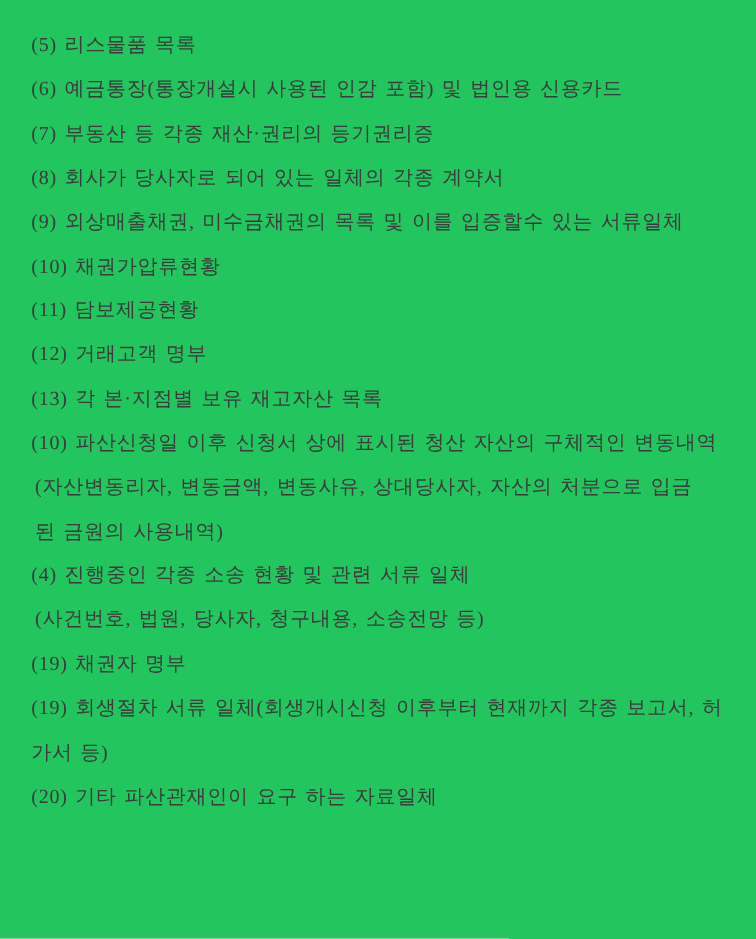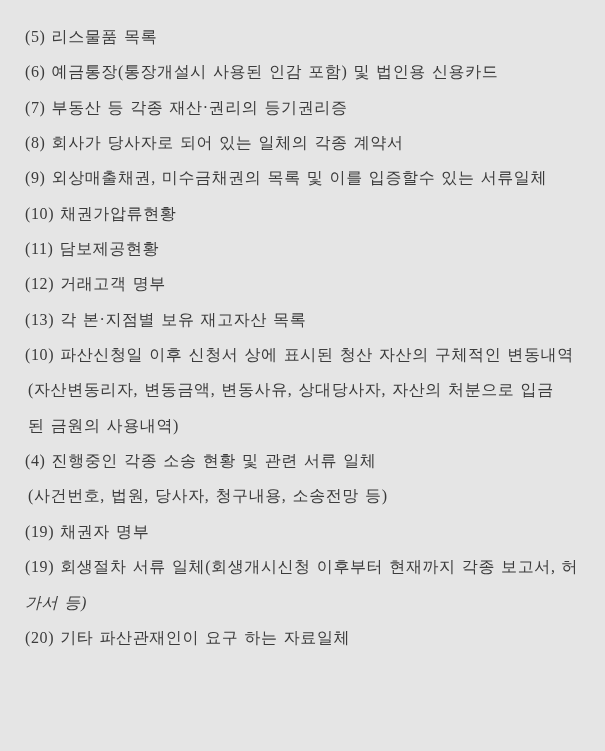--- a/index.html
+++ b/index.html
@@ -24,26 +24,26 @@
   }
   .line {
     height: 35.35px;
     line-height: 35.35px;
     white-space: pre;
     letter-spacing: 0.6px;
     word-spacing: 1.5px;
   }
   .indent-item  { padding-left: 25px; }
   .indent-cont  { padding-left: 28px; }
-  .indent-flush { padding-left: 25px; font-style: italic; }
+  .indent-flush { padding-left: 25px; }
 </style>
 </head>
 <body>
 
-<div class="page" style="background: #e5e5e5; color: rgb(59, 59, 59);">
+<div class="page" style="background: #22c55e; color: rgb(59, 59, 59);">
   <div class="doc-lines" id="doc-lines">
       <div class="line indent-item">(5) 리스물품 목록</div>
       <div class="line indent-item">(6) 예금통장(통장개설시 사용된 인감 포함) 및 법인용 신용카드</div>
       <div class="line indent-item">(7) 부동산 등 각종 재산·권리의 등기권리증</div>
       <div class="line indent-item">(8) 회사가 당사자로 되어 있는 일체의 각종 계약서</div>
       <div class="line indent-item">(9) 외상매출채권, 미수금채권의 목록 및 이를 입증할수 있는 서류일체</div>
       <div class="line indent-item">(10) 채권가압류현황</div>
       <div class="line indent-item">(11) 담보제공현황</div>
       <div class="line indent-item">(12) 거래고객 명부</div>
       <div class="line indent-item">(13) 각 본·지점별 보유 재고자산 목록</div>

